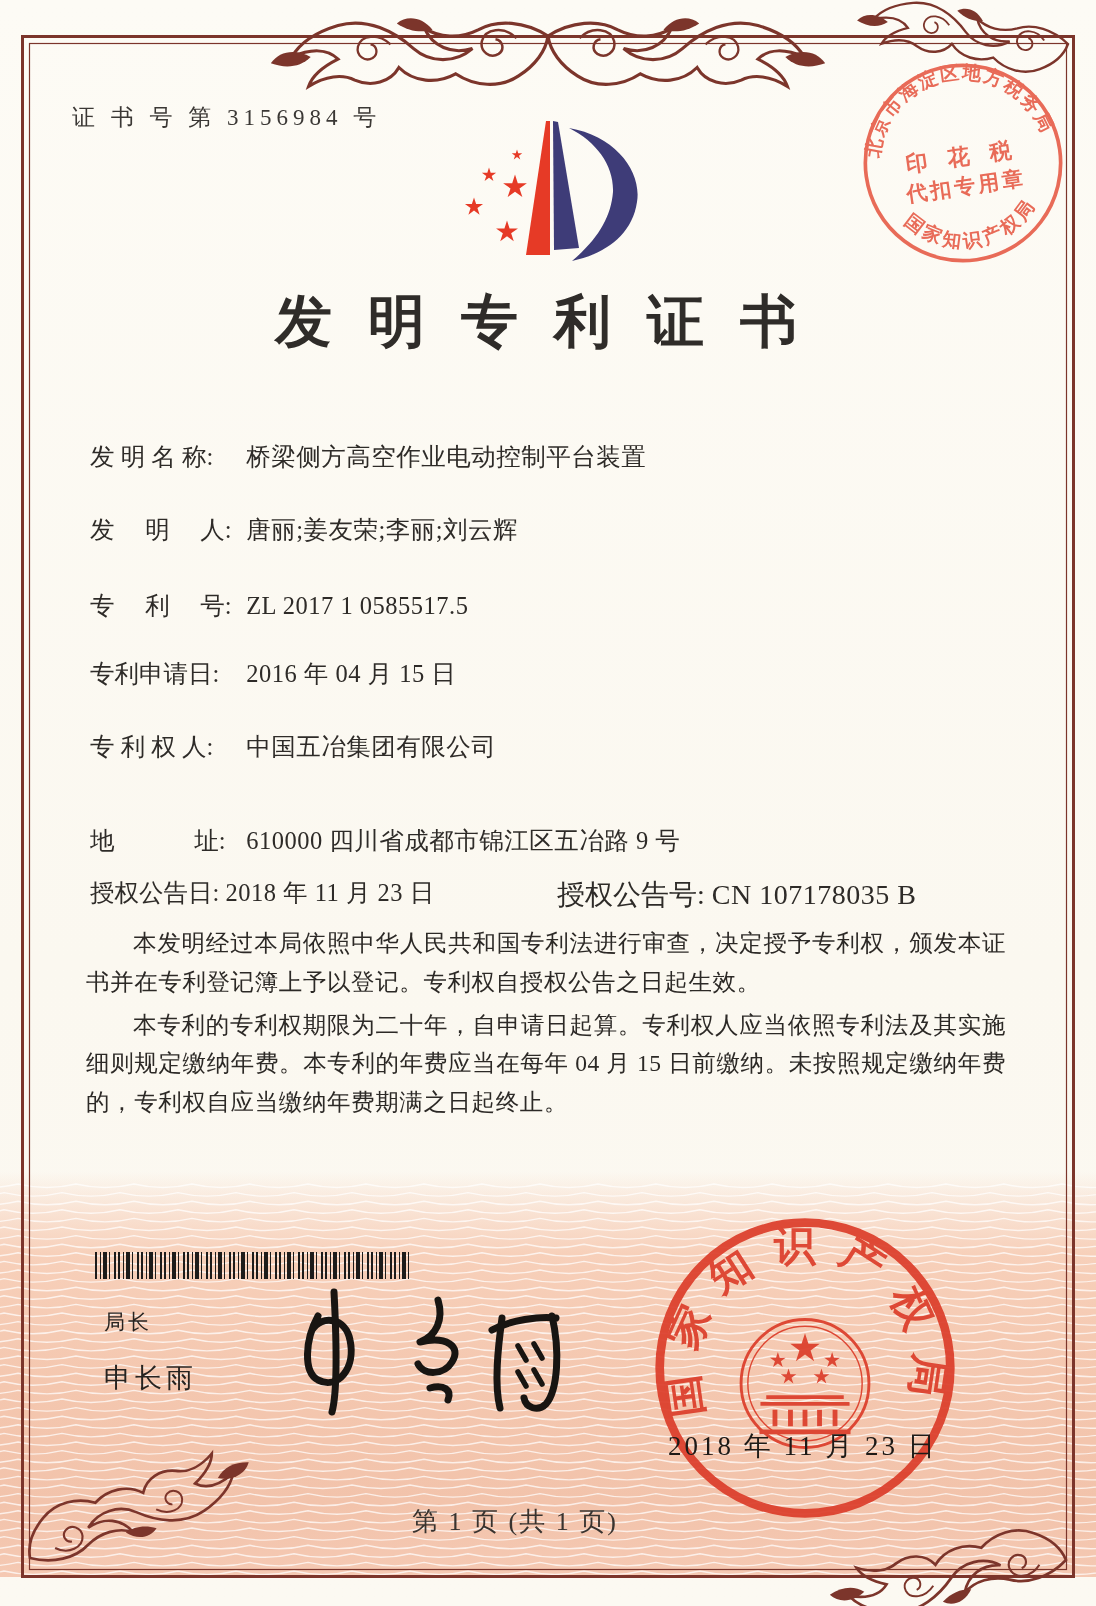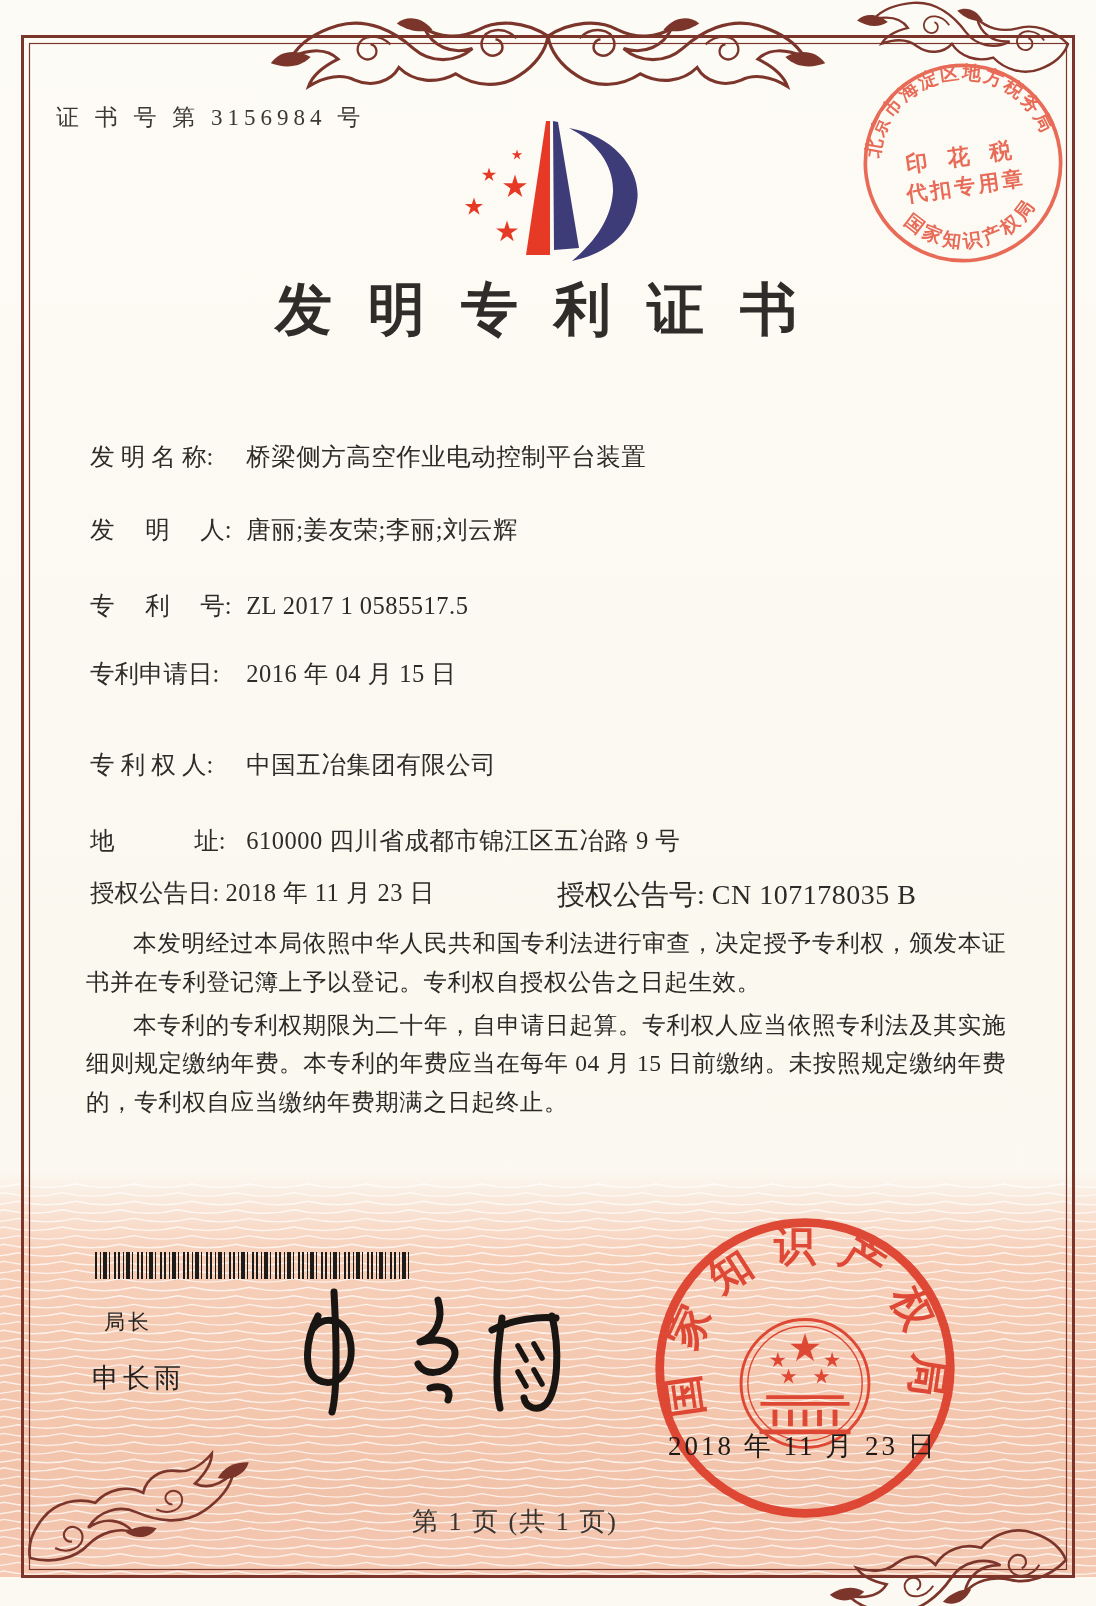--- a/index.html
+++ b/index.html
@@ -16,43 +16,43 @@
     position:absolute; left:0; top:1172px; width:1096px; height:405px;
     background:linear-gradient(180deg, rgba(247,211,192,0) 0%, rgba(247,208,187,.5) 9%,
       #f7d0ba 20%, #f4c7af 52%, #f2c3ab 82%, #f5c9b3 100%);
   }
   .pink-band svg{position:absolute;left:0;top:0;}
   
   .frame{position:absolute;left:0;top:0;pointer-events:none;}
   .maroon-stroke{stroke:var(--border_maroon,#7c352b);fill:none;}
   .maroon-fill{fill:var(--border_maroon,#7c352b);}
   
-  .cert-no{position:absolute;left:56px;top:102px;font-size:23px;letter-spacing:5px;color:#3b3835;}
+  .cert-no{position:absolute;left:72px;top:102px;font-size:23px;letter-spacing:5px;color:#3b3835;}
   .title{
-    position:absolute;left:0;top:272px;width:1072px;margin:0;text-align:center;
+    position:absolute;left:0;top:284px;width:1072px;margin:0;text-align:center;
     font-size:57px;font-weight:700;letter-spacing:36px;text-indent:36px;color:#2f2c29;
   }
   
   .field{position:absolute;left:90px;font-size:24.5px;white-space:nowrap;color:#2e2b28;}
   .flabel{display:inline-block;min-width:150px;}
   .fvalue{letter-spacing:.5px;}
   .grant2{position:absolute;left:557px;font-size:28px;white-space:nowrap;}
   
   .paras{position:absolute;left:82px;top:920px;width:928px;}
   .paras p{margin:4px;font-size:23.5px;line-height:38.8px;text-indent:2em;text-align:justify;letter-spacing:.6px;color:#2c2926;}
   
   .barcode{
     position:absolute;left:95px;top:1252px;width:318px;height:27px;
     background:
       repeating-linear-gradient(90deg,#1d1c1b 0 2px,transparent 2px 5px,#1d1c1b 5px 6px,transparent 6px 8px,
         #1d1c1b 8px 12px,transparent 12px 14px,#1d1c1b 14px 15px,transparent 15px 19px,
         #1d1c1b 19px 21px,transparent 21px 23px);
   }
   .director-label{position:absolute;left:104px;top:1308px;font-size:21px;letter-spacing:3px;color:#262320;font-family:Liberation Mono, monospace;}
-  .director-name{position:absolute;left:92px;top:1360px;font-size:27px;letter-spacing:4px;color:#262320;}
+  .director-name{position:absolute;left:104px;top:1360px;font-size:27px;letter-spacing:4px;color:#262320;}
   .signature{position:absolute;left:270px;top:1262px;}
   .sig-stroke{stroke:#181512;fill:none;stroke-linecap:round;stroke-linejoin:round;}
   .seal{position:absolute;left:650px;top:1213px;opacity:.92;}
   .seal-stroke{stroke:var(--seal_red,#dc3d2a);fill:none;}
   .seal-fill{fill:var(--seal_red,#dc3d2a);}
   .seal-ring-text{font-size:43px;font-weight:700;letter-spacing:21px;fill:var(--seal_red,#dc3d2a);}
   .seal-date{position:absolute;left:668px;top:1428px;font-size:27px;letter-spacing:3px;color:#1d1a17;}
   .footer{position:absolute;left:0;top:1504px;width:1030px;text-align:center;font-size:26px;letter-spacing:2px;color:#38332f;}
   
   .tax-stamp{position:absolute;left:858px;top:58px;opacity:.88;}
@@ -185,21 +185,21 @@
     <span class="fvalue">唐丽;姜友荣;李丽;刘云辉</span>
   </div>
   <div class="field" style="top:589px">
     <span class="flabel">专　 利　 号:</span>
     <span class="fvalue">ZL 2017 1 0585517.5</span>
   </div>
   <div class="field" style="top:657px">
     <span class="flabel">专利申请日:</span>
     <span class="fvalue">2016 年 04 月 15 日</span>
   </div>
-  <div class="field" style="top:748px">
+  <div class="field" style="top:730px">
     <span class="flabel">专 利 权 人:</span>
     <span class="fvalue">中国五冶集团有限公司</span>
   </div>
   <div class="field" style="top:824px">
     <span class="flabel">地　　　 址:</span>
     <span class="fvalue">610000 四川省成都市锦江区五冶路 9 号</span>
   </div>
   <div class="field" style="top:876px">
     <span>授权公告日:</span>
     <span class="fvalue">2018 年 11 月 23 日</span>

